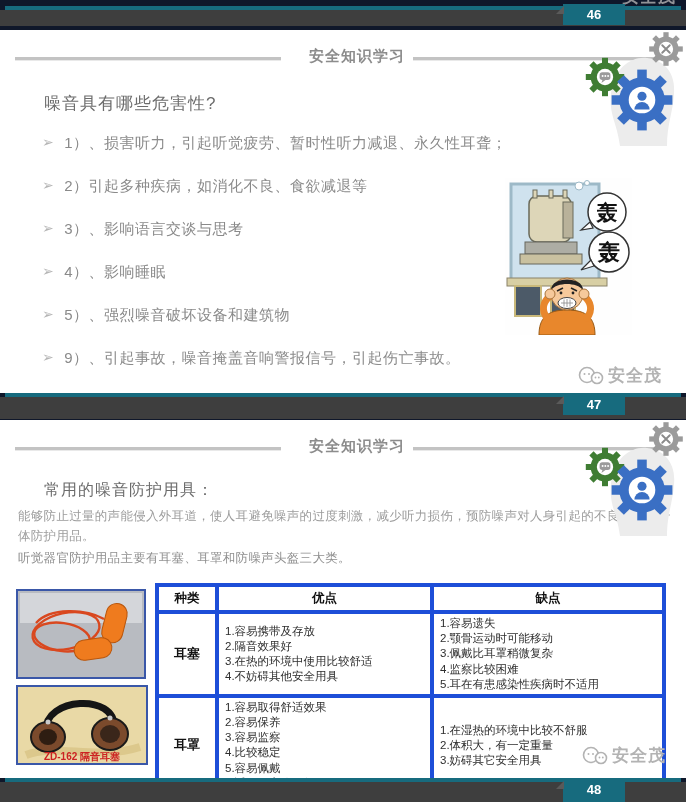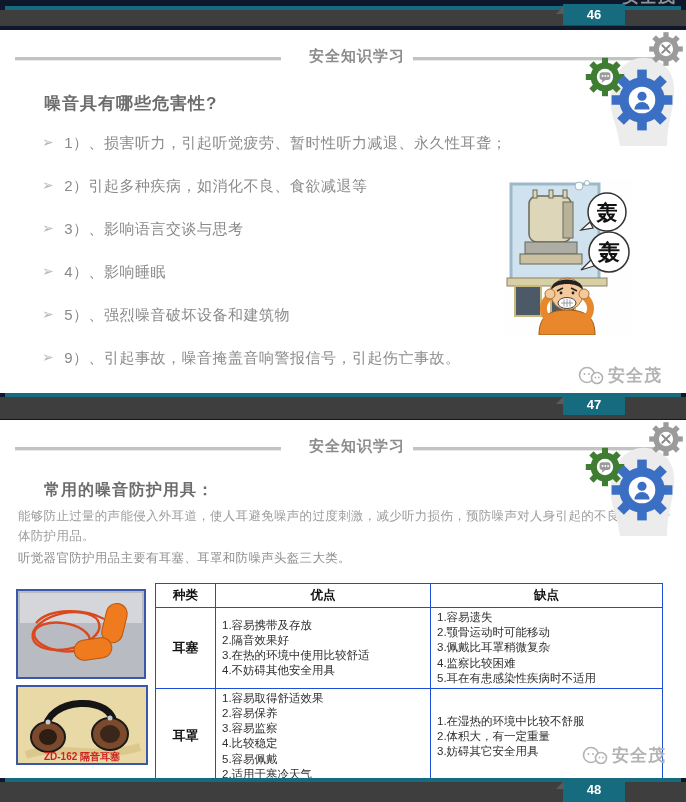--- a/index.html
+++ b/index.html
@@ -12,38 +12,38 @@
   .sep .graybar{position:absolute;left:0;right:0;background:#3e3e3e;}
   .pagebox{position:absolute;left:563px;width:62px;background:#176b7e;color:#fff;
            font-size:13px;font-weight:bold;text-align:center;line-height:21px;}
   .pagebox::before{content:"";position:absolute;left:-7px;top:2px;border:4px solid transparent;
            border-right-color:#5a5a5a;border-bottom-color:#5a5a5a;}
 
   
   .slide{position:absolute;left:0;width:686px;background:#fff;}
   .hline{position:absolute;height:3px;background:#c3c3c3;border-bottom:1px solid #e9e9e9;}
   .htitle{position:absolute;font-size:15px;font-weight:bold;color:#8c8c8c;letter-spacing:1px;text-align:right;}
-  .slidetitle{position:absolute;font-weight:bold;color:#6c6c6c;}
+  .slidetitle{position:absolute;font-weight:normal;color:#6c6c6c;}
 
   .bullets{position:absolute;left:42px;top:102px;}
   .bullet{display:flex;line-height:21px;margin-bottom:22px;font-size:15px;color:#8a8a8a;letter-spacing:.5px;}
   .bullet .mark{color:#b5b5b5;font-size:14px;margin-right:10px;}
 
   .cartoon{position:absolute;left:505px;top:148px;width:127px;height:157px;}
   .watermark{position:absolute;display:flex;align-items:center;gap:4px;color:#b3b3b3;
              font-size:17px;font-weight:bold;letter-spacing:1px;}
   .wm-top{top:-15px;right:10px;height:22px;overflow:hidden;opacity:.8;}
 
   .intro{position:absolute;font-size:12.5px;color:#9c9c9c;line-height:1.6;letter-spacing:.3px;}
 
   
   .tablewrap{position:absolute;left:0;top:163px;width:686px;}
   table.ppe{position:absolute;left:155px;top:0;border-collapse:collapse;table-layout:fixed;width:507px;
             font-size:11.5px;color:#2e2e2e;}
-  table.ppe td,table.ppe th{border:1px solid #1d4ed8;padding:2px 6px;vertical-align:middle;text-align:left;}
+  table.ppe td,table.ppe th{border:4px solid #1d4ed8;padding:2px 6px;vertical-align:middle;text-align:left;}
   table.ppe th{font-size:12.5px;text-align:center;padding:3px 0;color:#111;}
   td.kind{font-weight:bold;text-align:center !important;font-size:13px;color:#111;}
   .cellline{line-height:1.32;white-space:nowrap;}
   .photo{position:absolute;left:16px;}
 
   svg text{font-family:"Liberation Sans","DejaVu Sans",sans-serif;}
 </style>
 </head>
 <body>
 

